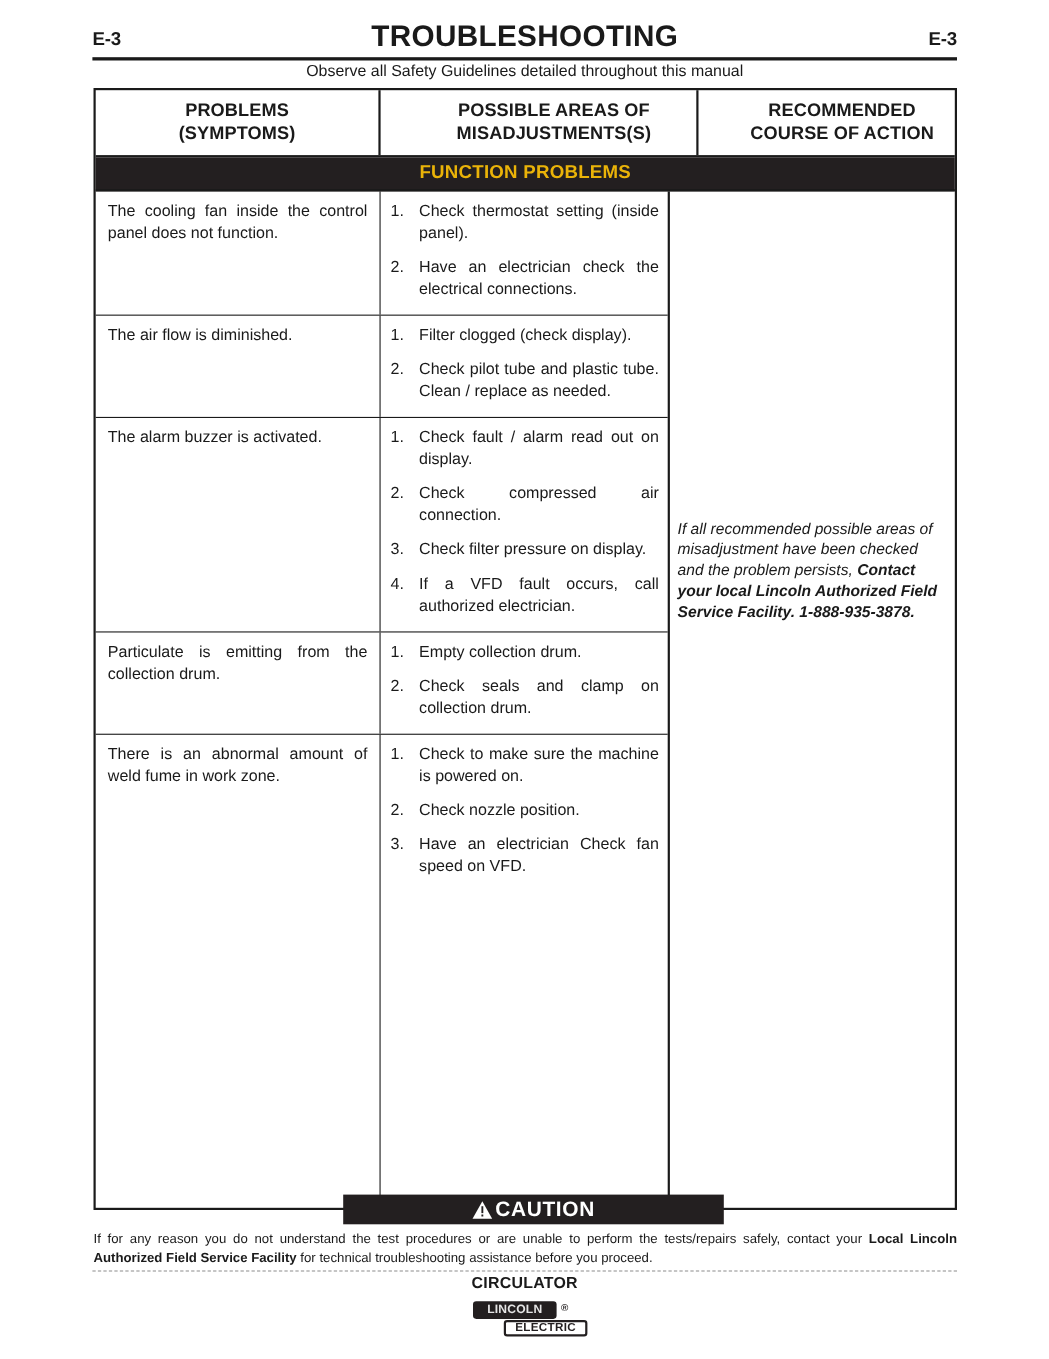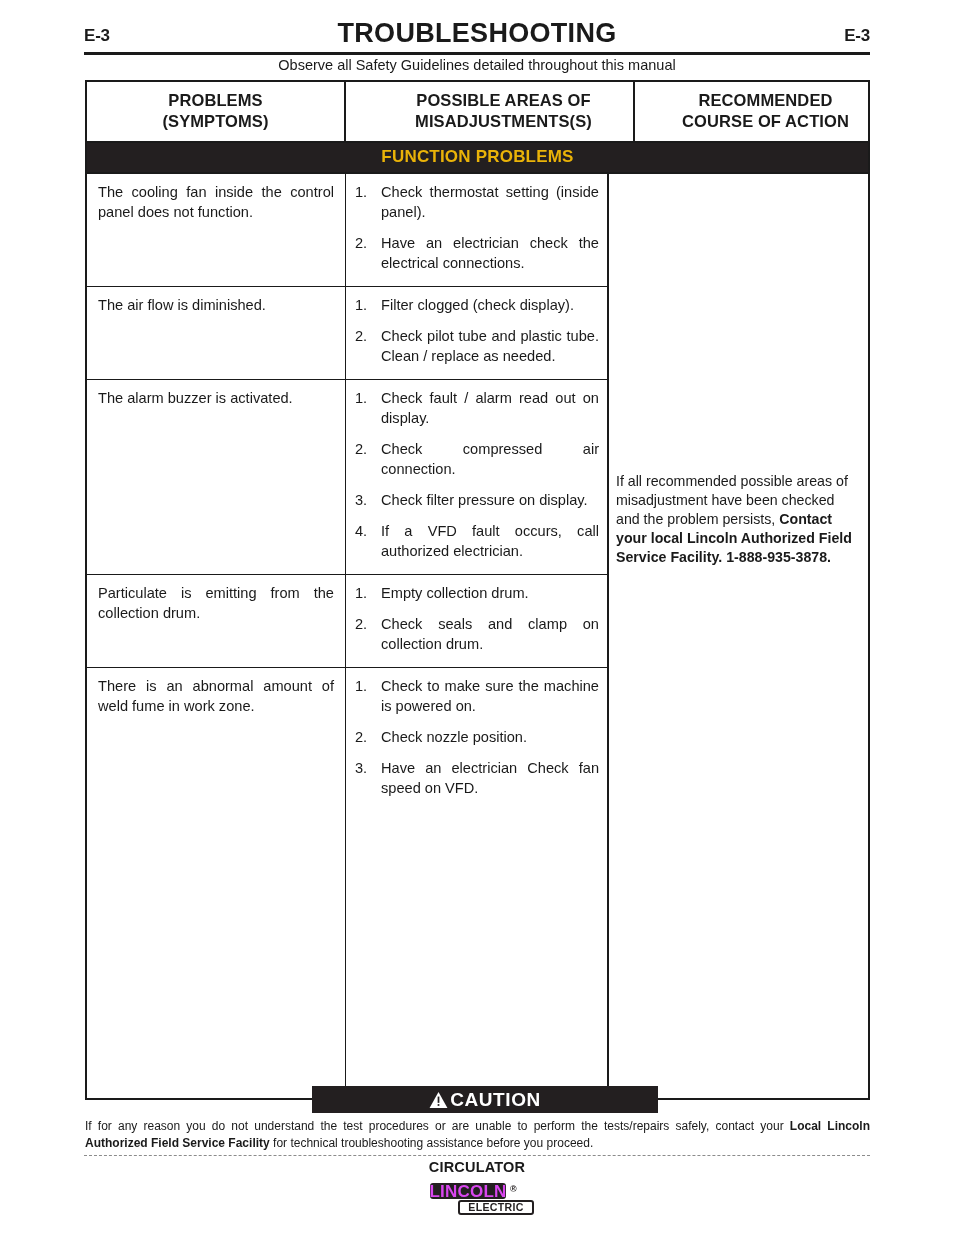--- a/index.html
+++ b/index.html
@@ -121,20 +121,21 @@
     position: relative;
     min-height: 920px;
   }
   .action-text {
     position: absolute;
     left: 7px;
     right: 6px;
     top: 298px;
     font-size: 14.2px;
     line-height: 1.33;
+    font-style: italic;
   }
   .action-text b { font-weight: bold; }
 
   .trow {
     display: flex;
     border-bottom: 1.6px solid #1a1a1a;
     box-sizing: border-box;
   }
   .trow.last { border-bottom: none; min-height: 430px; }
   .cell-symptom {
@@ -240,22 +241,22 @@
     width: 94px;
     height: 36px;
   }
   .logo-lincoln {
     position: absolute;
     left: 0; top: 0;
     width: 76px;
     height: 16px;
     background: #231f20;
     border-radius: 3px;
-    color: #d946ef;
-    font-size: 17px;
+    color: #e5e5e5;
+    font-size: 11px;
     font-weight: bold;
     letter-spacing: 0.2px;
     display: flex;
     align-items: center;
     justify-content: center;
     line-height: 1;
   }
   .logo-reg {
     position: absolute;
     left: 80px;

